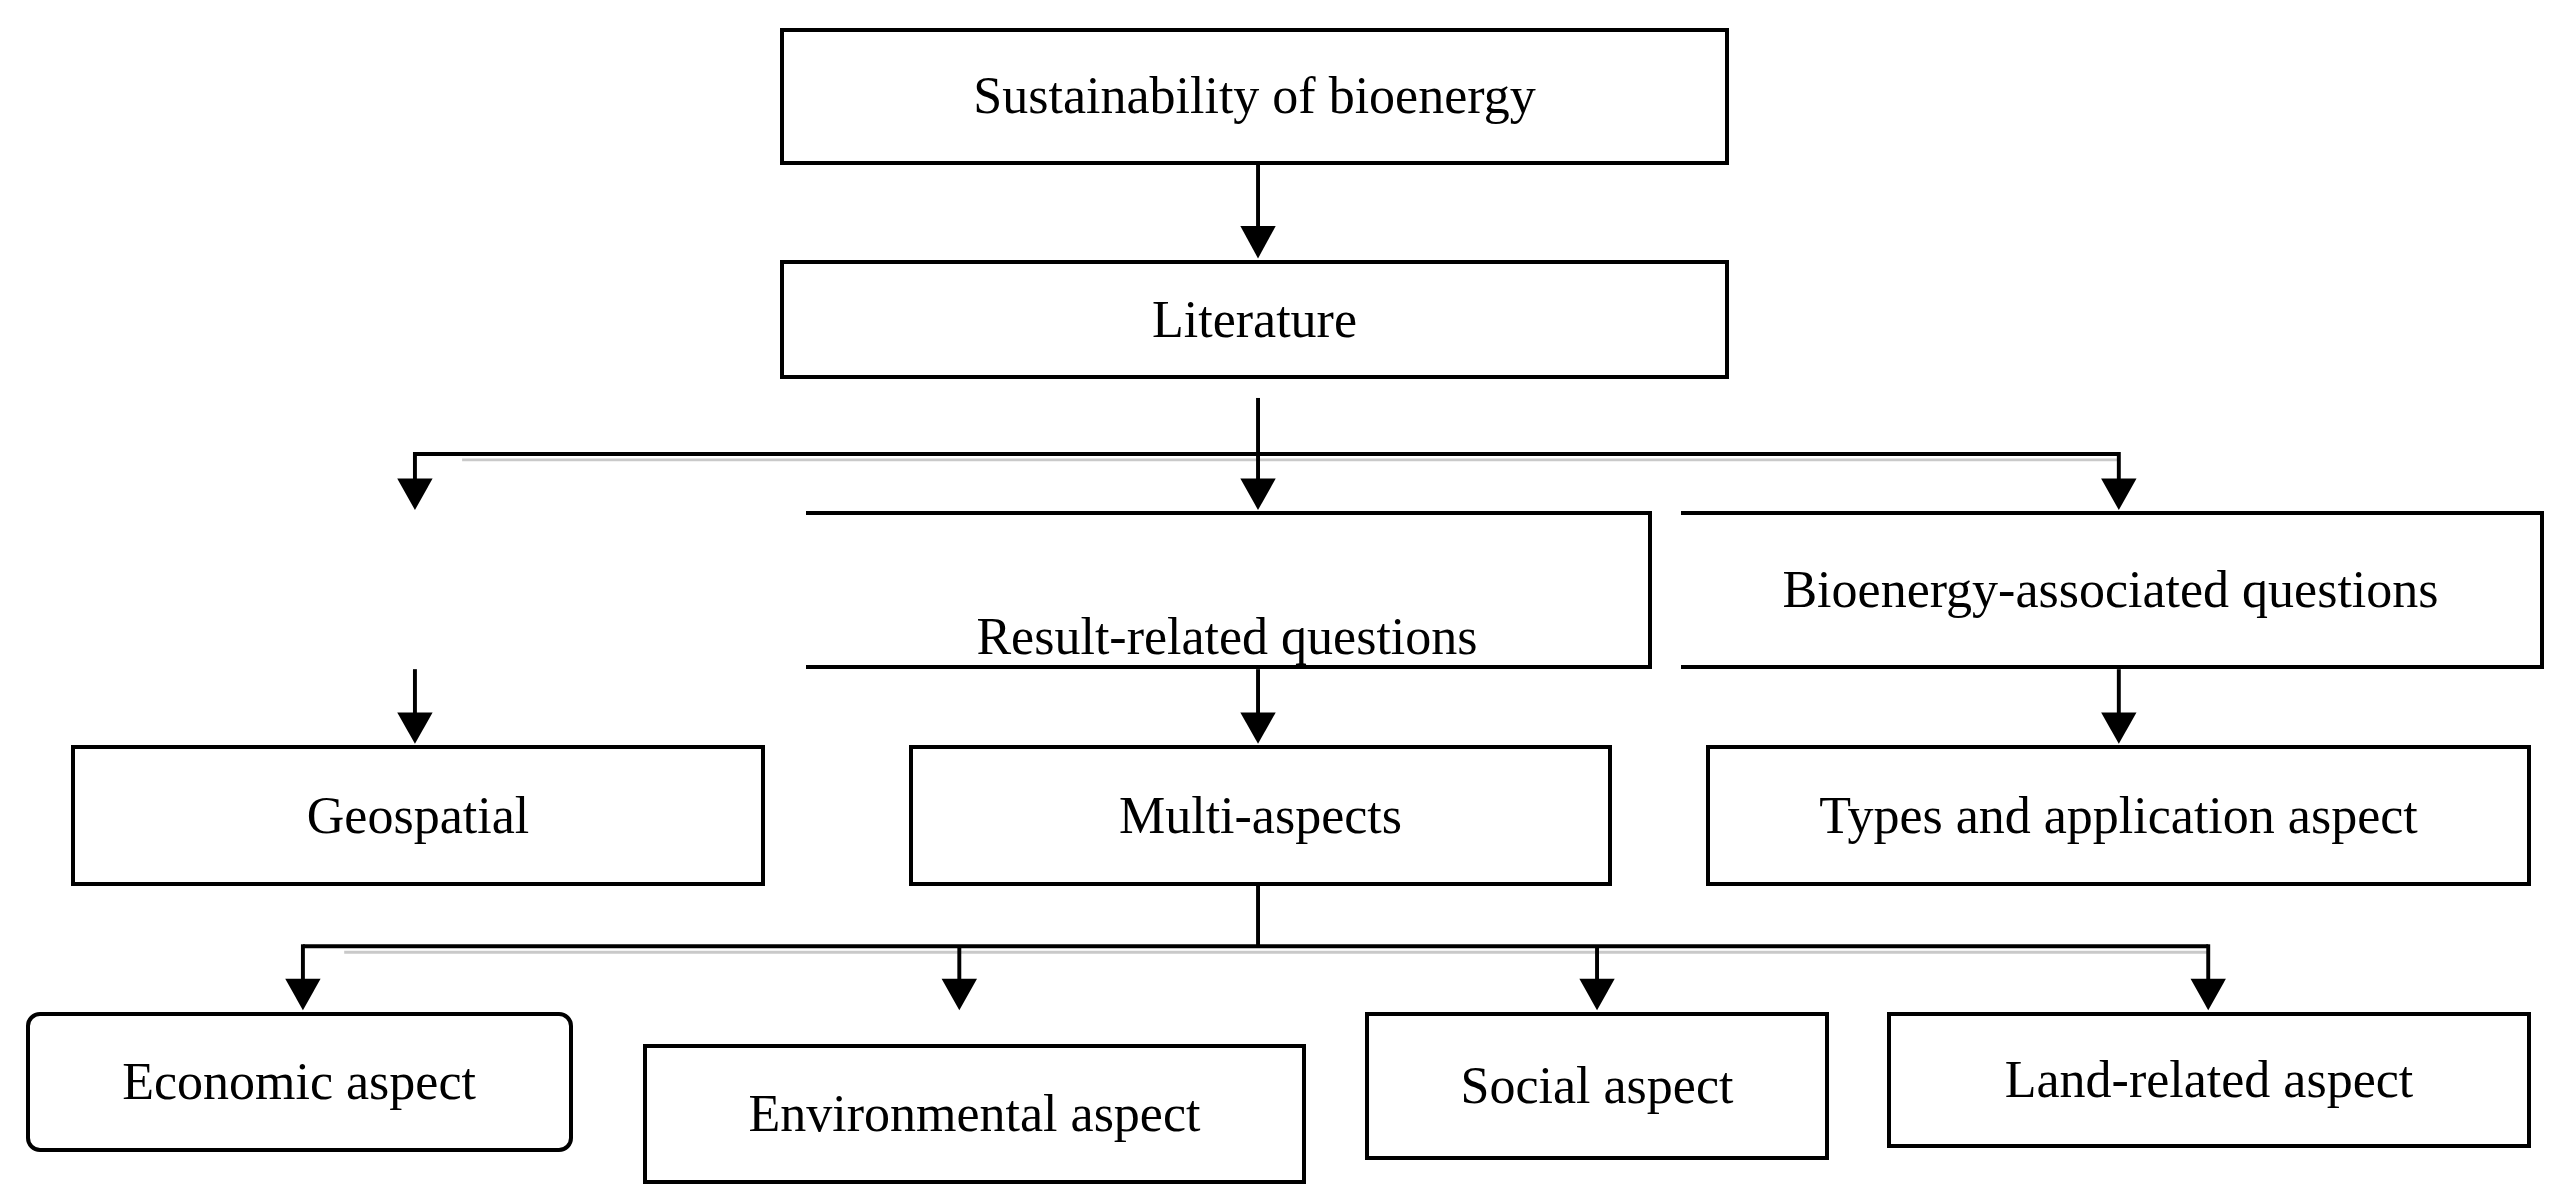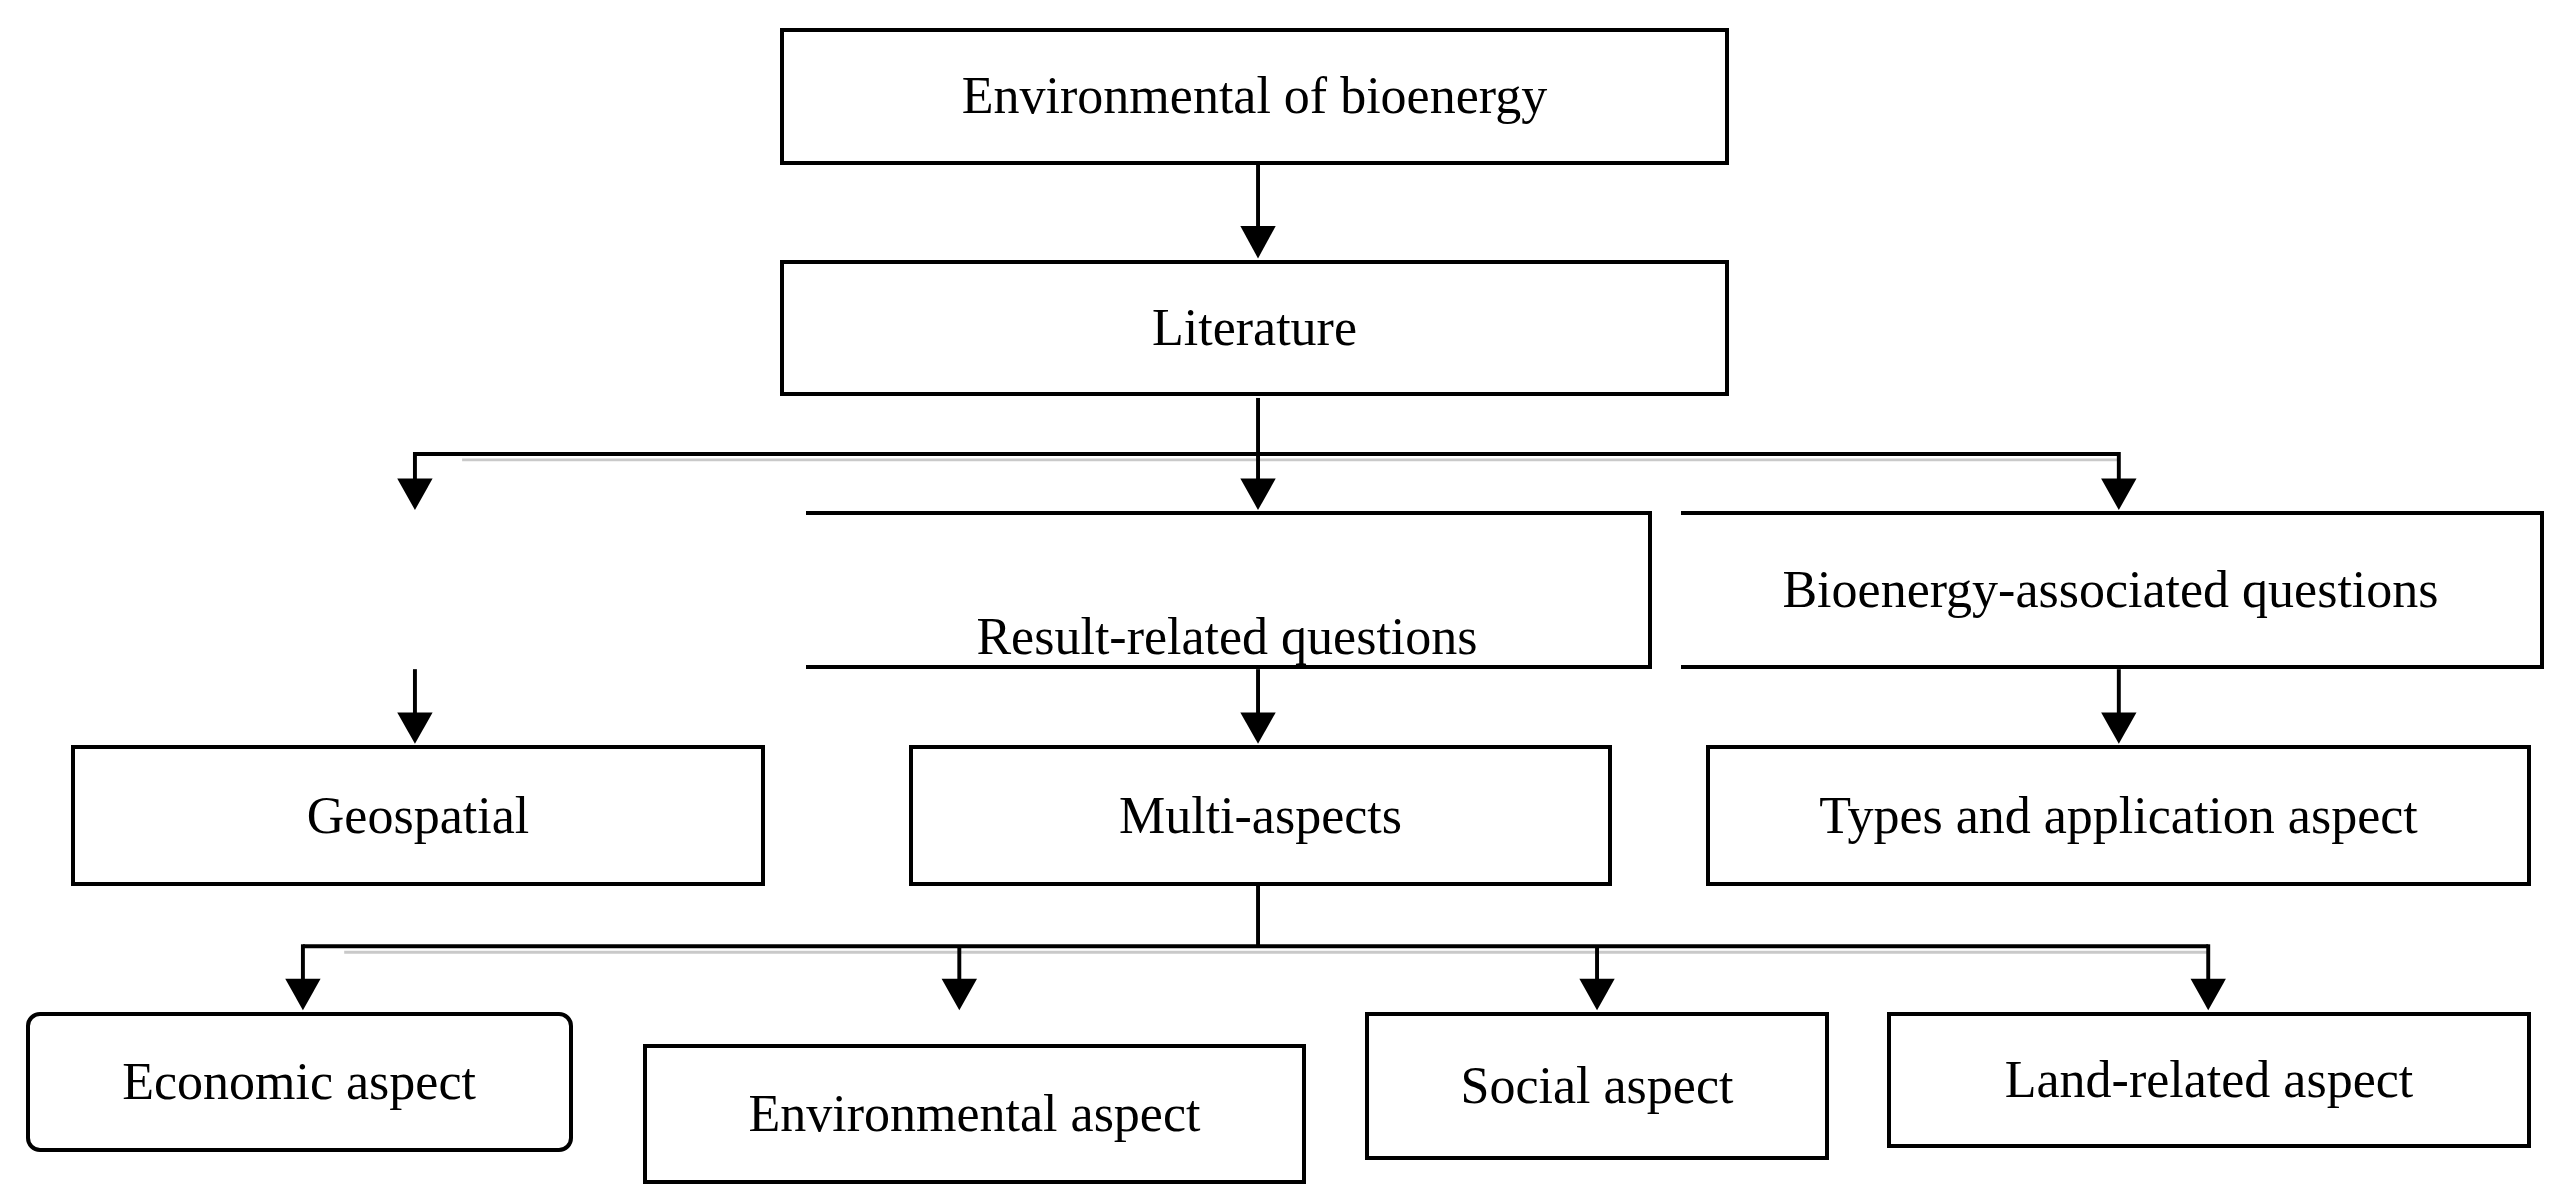--- a/index.html
+++ b/index.html
@@ -34,21 +34,21 @@
   }
   .node-label {
     font-size: 52px;
     line-height: 1.1;
     color: #000000;
     white-space: nowrap;
   }
   
   #n-sustainability { left: 780px; top: 27.5px;  width: 949px; height: 137px; }
   
-  #n-literature     { left: 780px; top: 260px; width: 949px; height: 136px; }
+  #n-literature     { left: 780px; top: 260px; width: 949px; height: 119px; }
   
   #n-region    { left: 24.6px;   top: 511px; width: 781px; height: 158px; }
   #n-result    { left: 806px;  top: 511px; width: 846px; height: 158px; border-left: none; align-items: flex-end; }
   #n-bioenergy { left: 1681px; top: 511px; width: 863px; height: 158px; border-left: none; }
   
   #n-geospatial { left: 71px;   top: 745px; width: 694px; height: 141px; }
   #n-multi      { left: 909px;  top: 745px; width: 703px; height: 141px; }
   #n-types      { left: 1706px; top: 745px; width: 825px; height: 141px; }
   
   #n-economic      { left: 25.6px;   top: 1012px; width: 547px; height: 140px; border-radius: 14px; }
@@ -108,21 +108,21 @@
       <line class="cline" x1="976" y1="963" x2="976" y2="999"></line>
       <polygon class="ahead" points="958,996 994,996 976,1028"></polygon>
       <line class="cline" x1="1625" y1="963" x2="1625" y2="999"></line>
       <polygon class="ahead" points="1607,996 1643,996 1625,1028"></polygon>
       <line class="cline" x1="2247" y1="961" x2="2247" y2="999"></line>
       <polygon class="ahead" points="2229,996 2265,996 2247,1028"></polygon>
     </g>
   </svg>
 
   <div class="node" id="n-sustainability">
-    <span class="node-label">Environmental of bioenergy</span>
+    <span class="node-label">Sustainability of bioenergy</span>
   </div>
 
   <div class="node" id="n-literature">
     <span class="node-label">Literature</span>
   </div>
 
   <div class="node" id="n-result">
     <span class="node-label">Result-related questions</span>
   </div>
   <div class="node" id="n-bioenergy">

